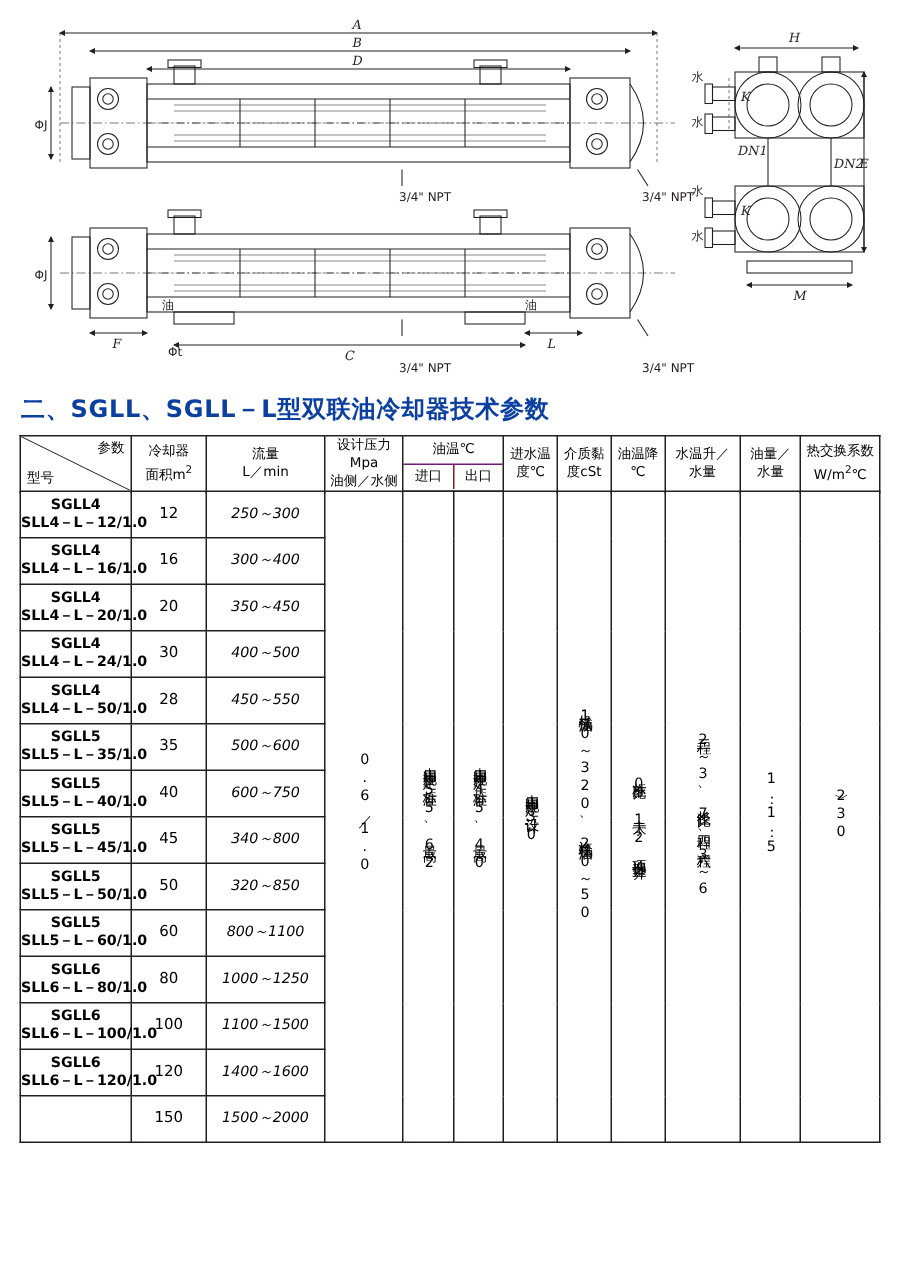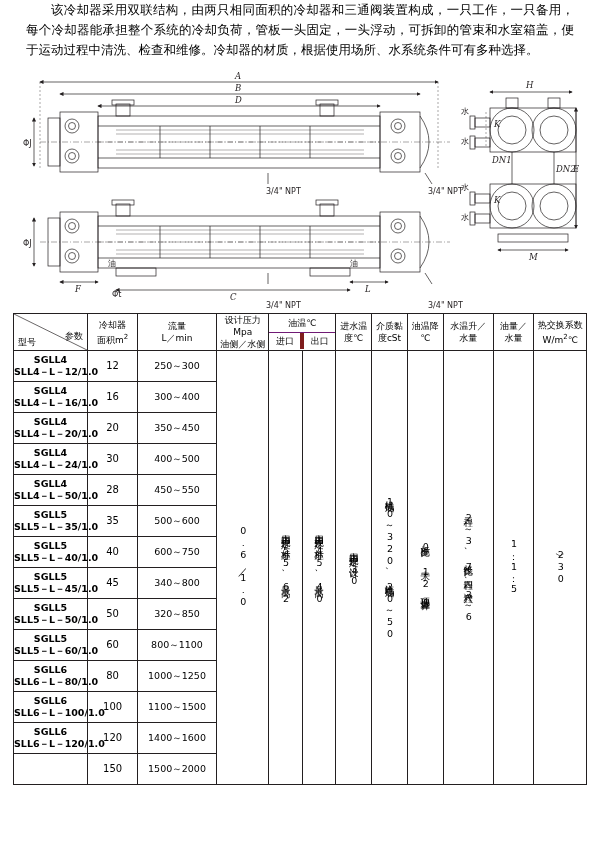--- a/index.html
+++ b/index.html
@@ -70,63 +70,62 @@
     font-size:9px;
     height:34px;
   }
   .param-cell{
     position:relative;
     height:34px;
   }
   .param-cell .diag{
     position:absolute;left:0;top:0;width:100%;height:100%;
   }
-  .param-cell .p1{position:absolute;right:4px;top:16px;font-size:9px;}
+  .param-cell .p1{position:absolute;right:4px;top:2px;font-size:9px;}
   .param-cell .p2{position:absolute;left:4px;bottom:2px;font-size:9px;}
 
   td.model{
     font-size:9.5px;
     height:30px;
     line-height:13px;
     white-space:nowrap;
     font-weight:bold;
   }
   td.num{font-size:10px;}
-  td.flow{font-size:9.5px;}
+  td.flow{font-size:9.5px;font-style:italic;}
 
   
   .vcell{
     height:auto;
   }
   .vtext{
     writing-mode:vertical-rl;
     text-orientation:upright;
     letter-spacing:1px;
     display:inline-block;
     font-size:9.5px;
     line-height:12px;
     margin:0 auto;
     white-space:nowrap;
   }
 
   .hdr-split{padding:0;}
   .hdr-split .top{border-bottom:1px solid #701a75;height:17px;line-height:17px;}
   .hdr-split .row{display:flex;height:16px;}
   .hdr-split .row div{flex:1;line-height:16px;}
-  .hdr-split .row div:first-child{border-right:4px solid #7f1d1d;}
+  .hdr-split .row div:first-child{border-right:1px solid #7f1d1d;}
 
   sup{font-size:7px;}
 </style>
 </head>
 <body>
 
 <div class="page">
 
 
-  <div class="intro">该冷却器采用双联结构，由两只相同面积的冷却器和三通阀装置构成，一只工作，一只备用，每个冷却器能承担整个系统的冷却负荷，管板一头固定，一头浮动，可拆卸的管束和水室箱盖，便于运动过程中清洗、检查和维修。冷却器的材质，根据使用场所、水系统条件可有多种选择。</div>
 
   <div class="drawing">
     <svg width="560" height="245" viewBox="0 0 560 245" xmlns="http://www.w3.org/2000/svg">
       <defs>
         <marker id="ar" markerWidth="6" markerHeight="6" refX="5" refY="3" orient="auto">
           <path d="M0,0 L6,3 L0,6 z" fill="#231f20"></path>
         </marker>
         <marker id="arl" markerWidth="6" markerHeight="6" refX="1" refY="3" orient="auto">
           <path d="M6,0 L0,3 L6,6 z" fill="#231f20"></path>
         </marker>
@@ -286,20 +285,21 @@
         <text x="88" y="198">油</text>
         <text x="330" y="198">油</text>
         <text x="441" y="46">水</text>
         <text x="441" y="76">水</text>
         <text x="441" y="122">水</text>
         <text x="441" y="152">水</text>
       </g>
     </svg>
   </div>
 
+  <div class="section-head">二、SGLL、SGLL－L型双联油冷却器技术参数</div>
 
   <table class="spec">
     <colgroup>
       <col style="width:62px">
         <col style="width:42px">
         <col style="width:66px">
       <col style="width:44px">
         <col style="width:28px">
         <col style="width:28px">
       <col style="width:30px">

